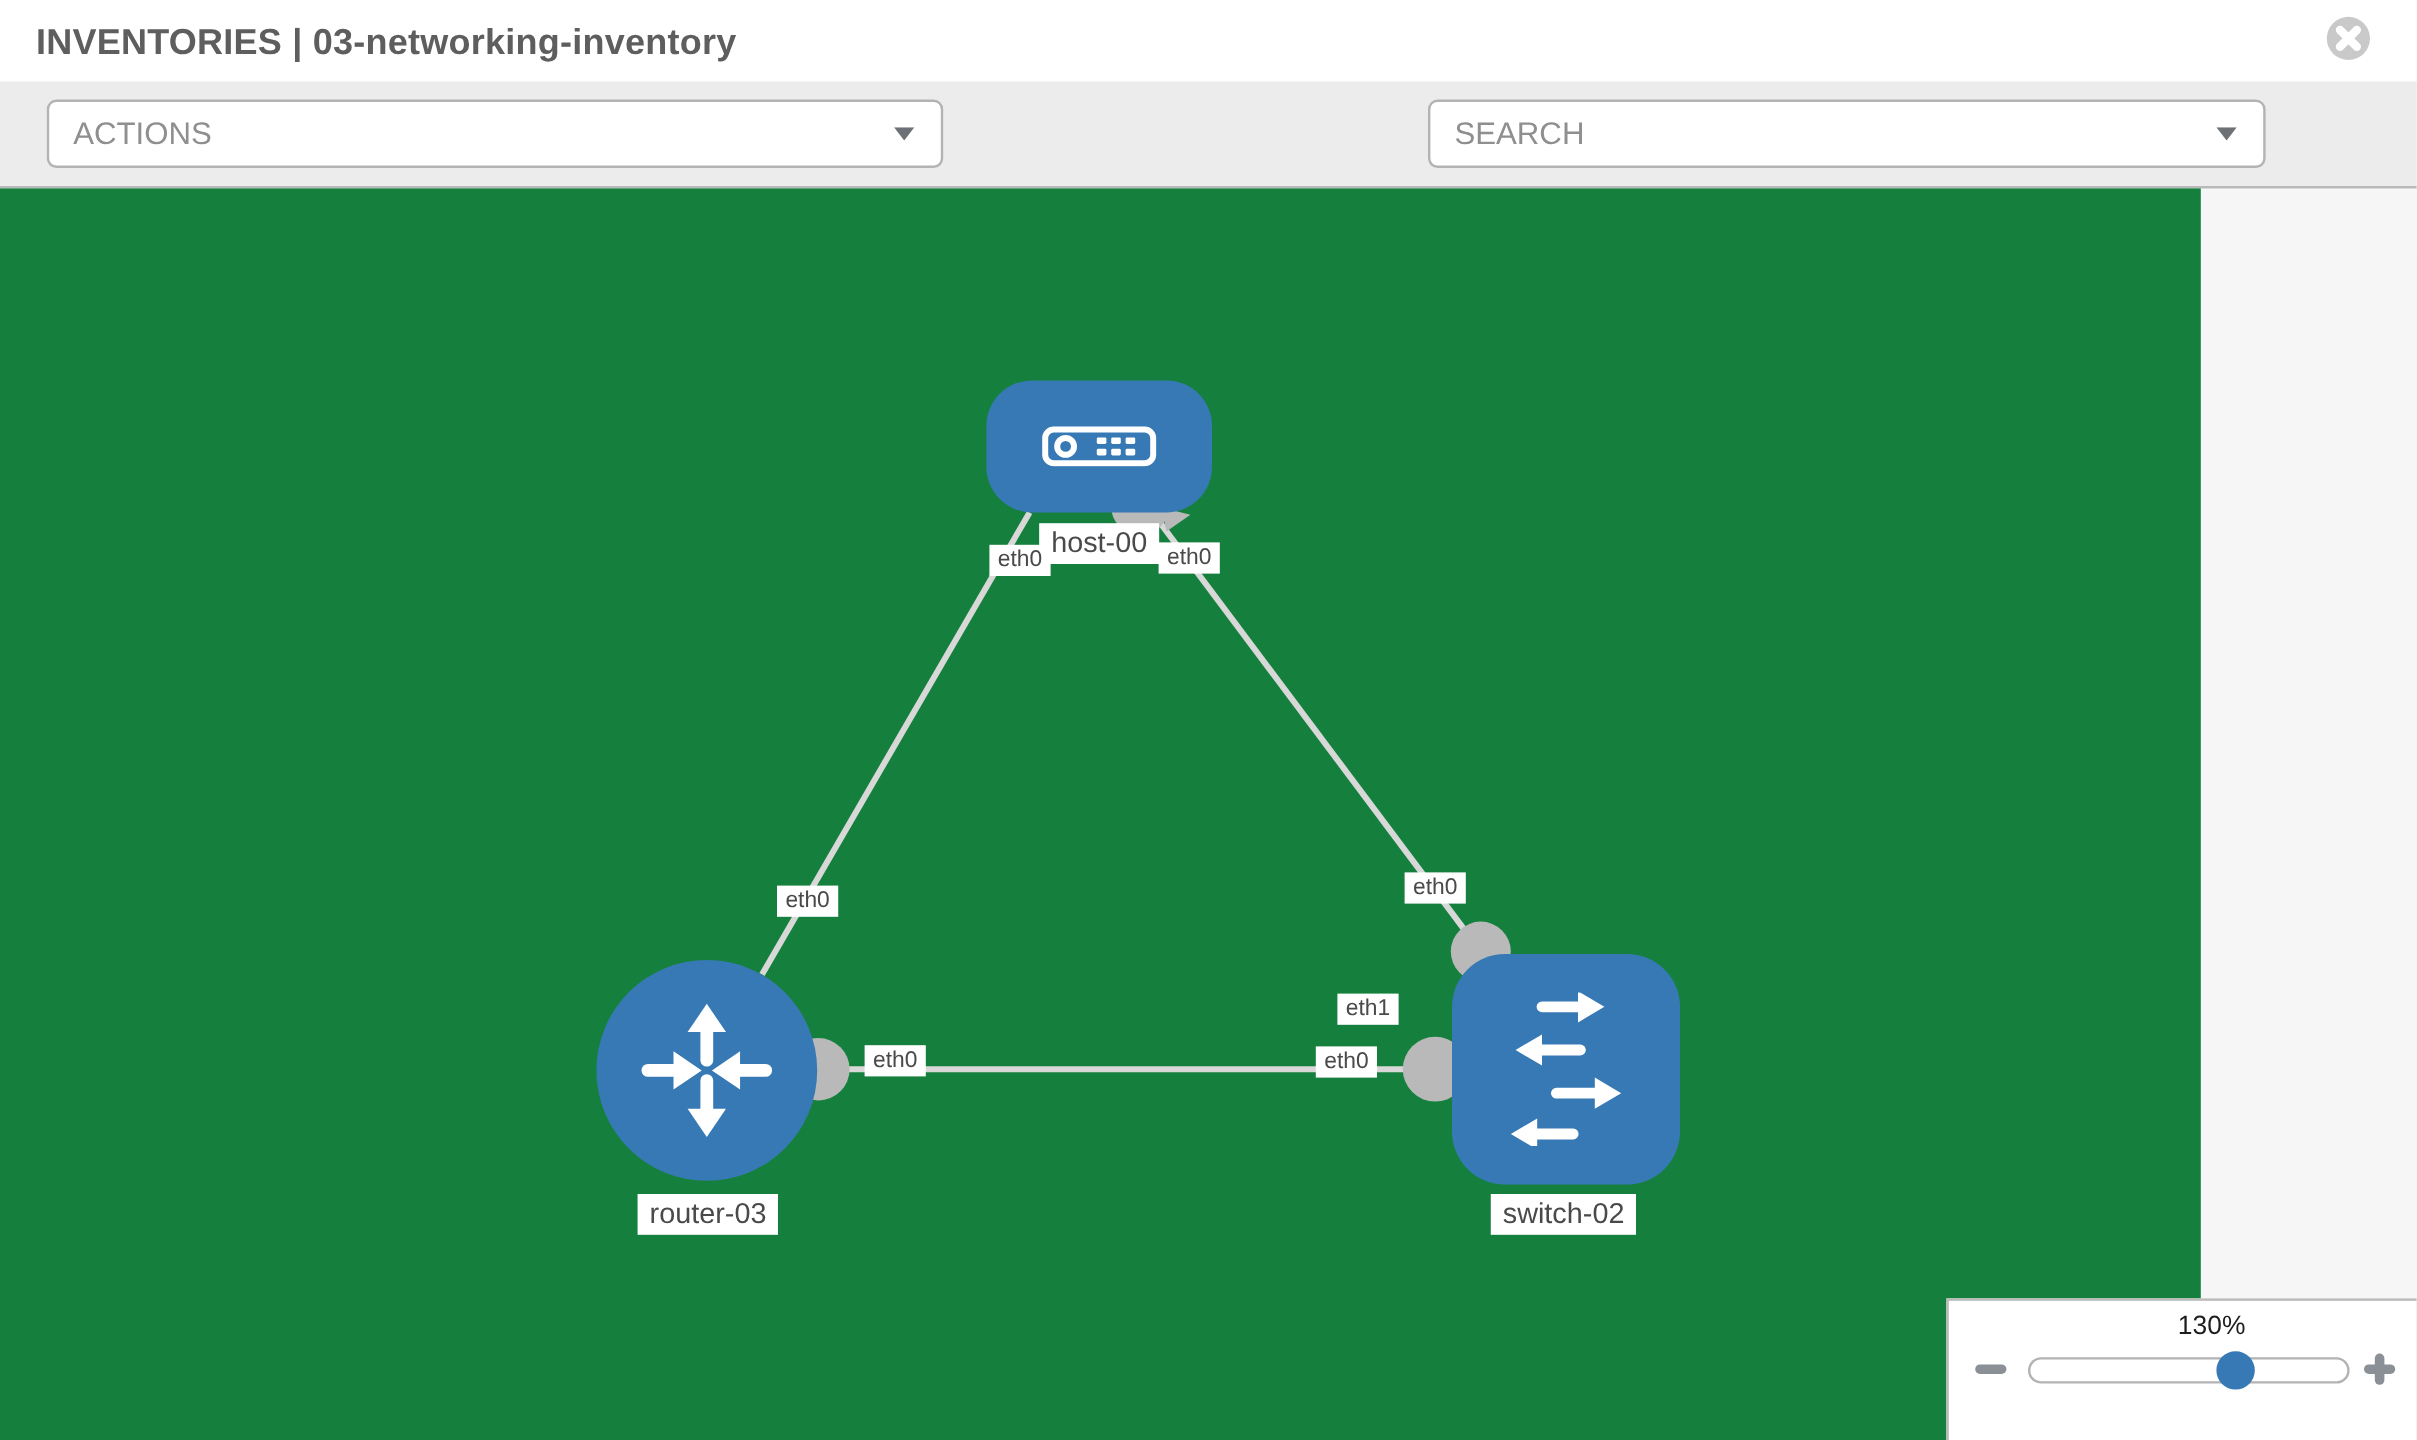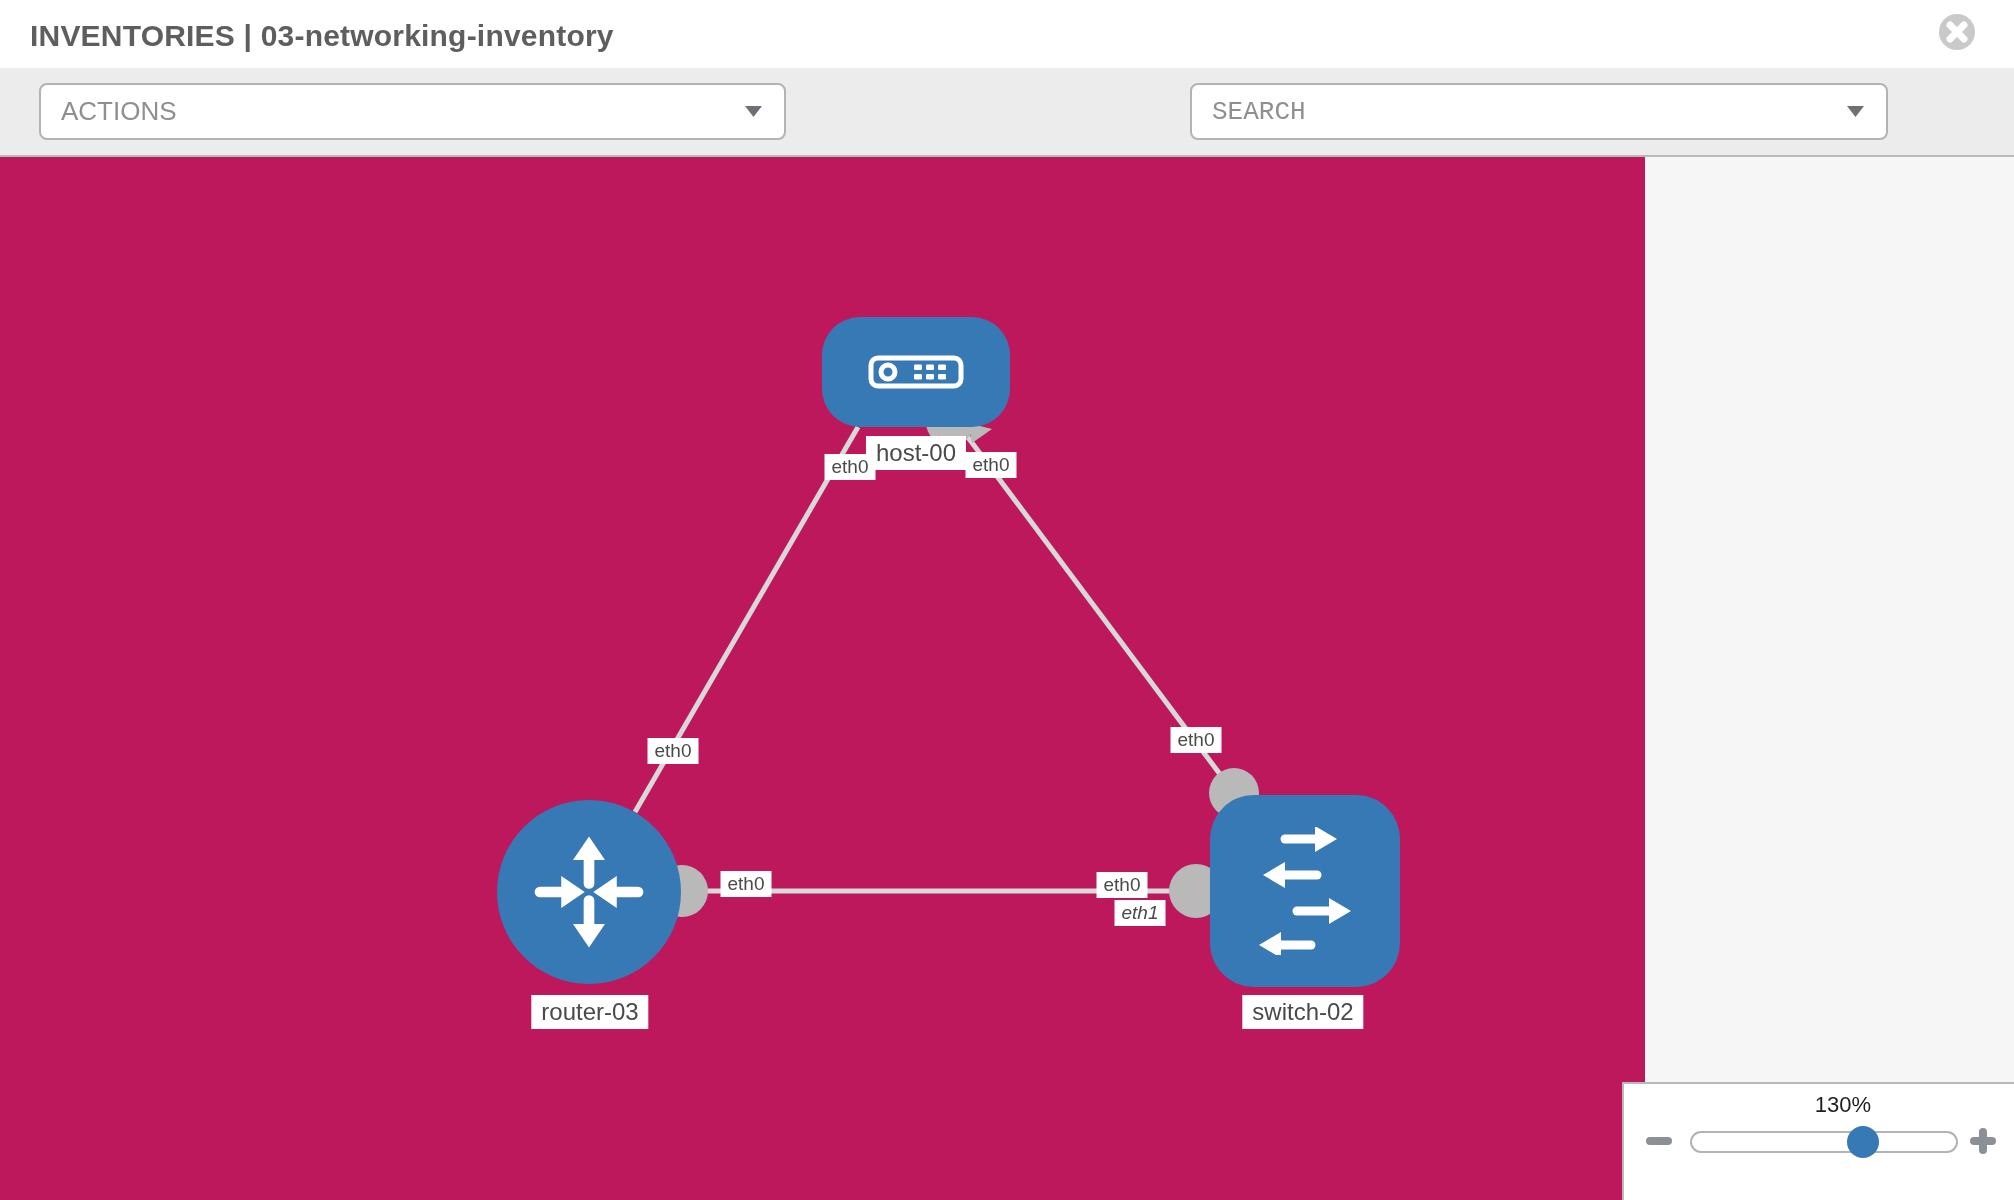--- a/index.html
+++ b/index.html
@@ -14,28 +14,28 @@
              background:transparent;padding:0;cursor:pointer;}
 
   
   .toolbar{position:absolute;left:0;top:68px;width:2014px;height:87px;background:#ececec;
            border-bottom:2px solid #b9b9b9;}
   .select{position:absolute;top:15px;height:57px;background:#ffffff;border:2px solid #b3b3b3;
           border-radius:8px;box-sizing:border-box;display:flex;align-items:center;cursor:pointer;}
   .select .sel-label{margin-left:20px;font-size:26px;color:#8f8f8f;flex:1;}
   .select .caret{margin-right:22px;}
   .select.actions{left:39px;width:747px;}
-  .select.search{left:1190px;width:698px;font-family:Liberation Mono, monospace;}
+  .select.search{left:1190px;width:698px;}
   .tool-btn{position:absolute;top:95px;width:40px;height:40px;border:none;background:transparent;
             padding:0;cursor:pointer;}
   .tool-btn.wrench{left:1048px;}
   .tool-btn.key{left:1118px;}
 
   
-  .canvas{position:absolute;left:0;top:157px;width:1645px;height:1043px;background:#be185d;}
+  .canvas{position:absolute;left:0;top:157px;width:1834px;height:1043px;background:#15803d;}
   .wires{position:absolute;left:0;top:0;}
 
   .node{position:absolute;background:#3779b5;display:flex;align-items:center;justify-content:center;
         cursor:pointer;z-index:2;}
   .node-host{left:822px;top:160px;width:188px;height:110px;border-radius:38px;}
   .node-router{left:497px;top:643px;width:184px;height:184px;border-radius:50%;}
   .node-switch{left:1210px;top:638px;width:190px;height:192px;border-radius:44px;}
 
   .chip{position:absolute;transform:translate(-50%,-50%);background:#ffffff;color:#4a4a4a;
         white-space:nowrap;z-index:3;}
@@ -46,21 +46,21 @@
   
   .lbl-host   {left:916px;top:296px;}
   .lbl-router {left:590px;top:855px;}
   .lbl-switch {left:1303px;top:855px;}
   .lbl-host-eth-left {left:850px;top:310px;}
   .lbl-host-eth-right{left:991px;top:308px;}
   .lbl-hr-mid {left:673px;top:594px;}
   .lbl-hs-mid {left:1196px;top:583px;}
   .lbl-router-side{left:746px;top:727px;}
   .lbl-switch-back{left:1122px;top:728px;}
-  .lbl-switch-front{left:1140px;top:756px;font-style:italic;}
+  .lbl-switch-front{left:1140px;top:684px;}
 
   
   .zoom-panel{position:absolute;left:1622px;top:925px;width:394px;height:122px;background:#ffffff;
               border:2px solid #b9b9b9;box-sizing:border-box;z-index:5;}
   .zoom-level{position:absolute;left:0;top:8px;width:390px;text-align:center;
               font-size:22px;color:#1e1e1e;padding-left:24px;}
   .zoom-minus,.zoom-plus{position:absolute;top:40px;width:34px;height:34px;border:none;
               background:transparent;padding:0;cursor:pointer;}
   .zoom-minus{left:18px;}
   .zoom-plus{left:342px;}

